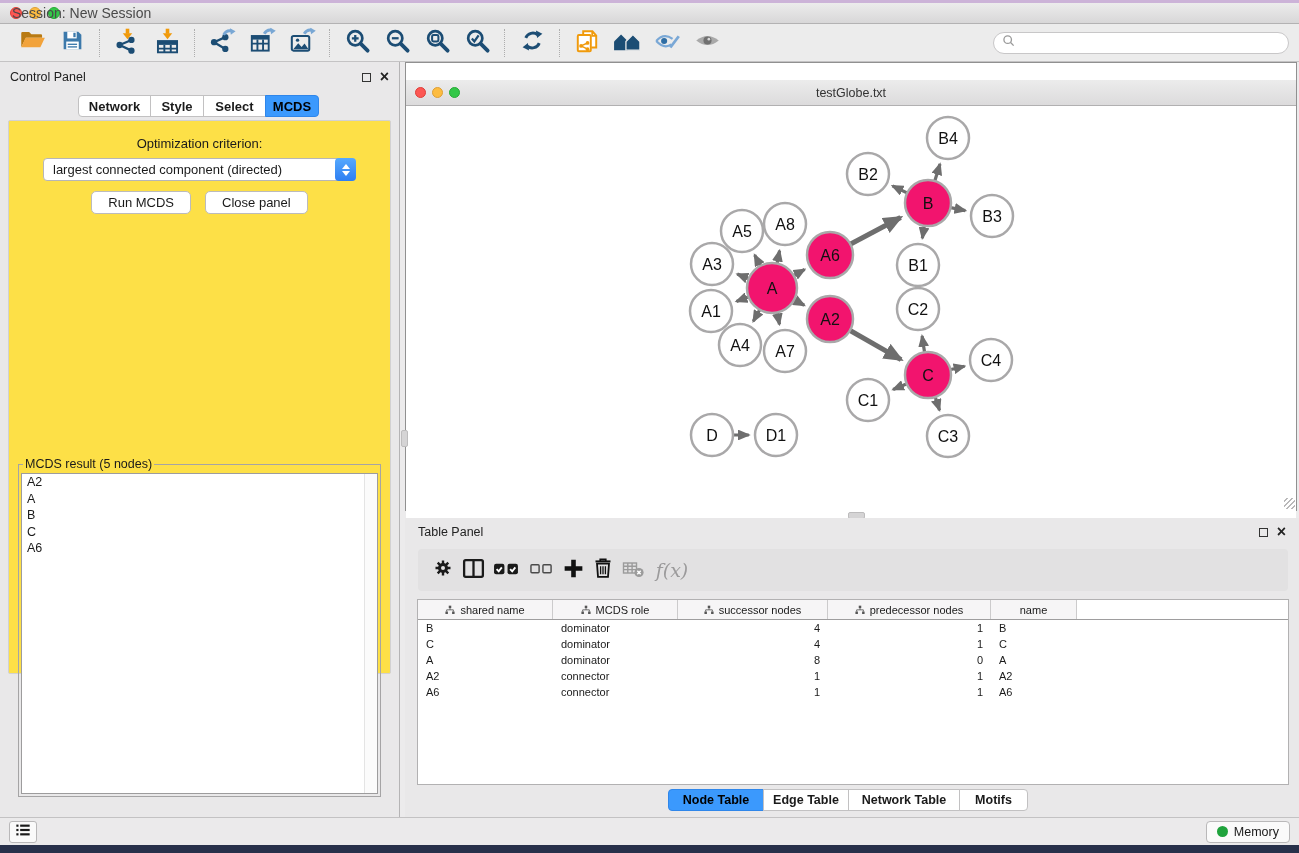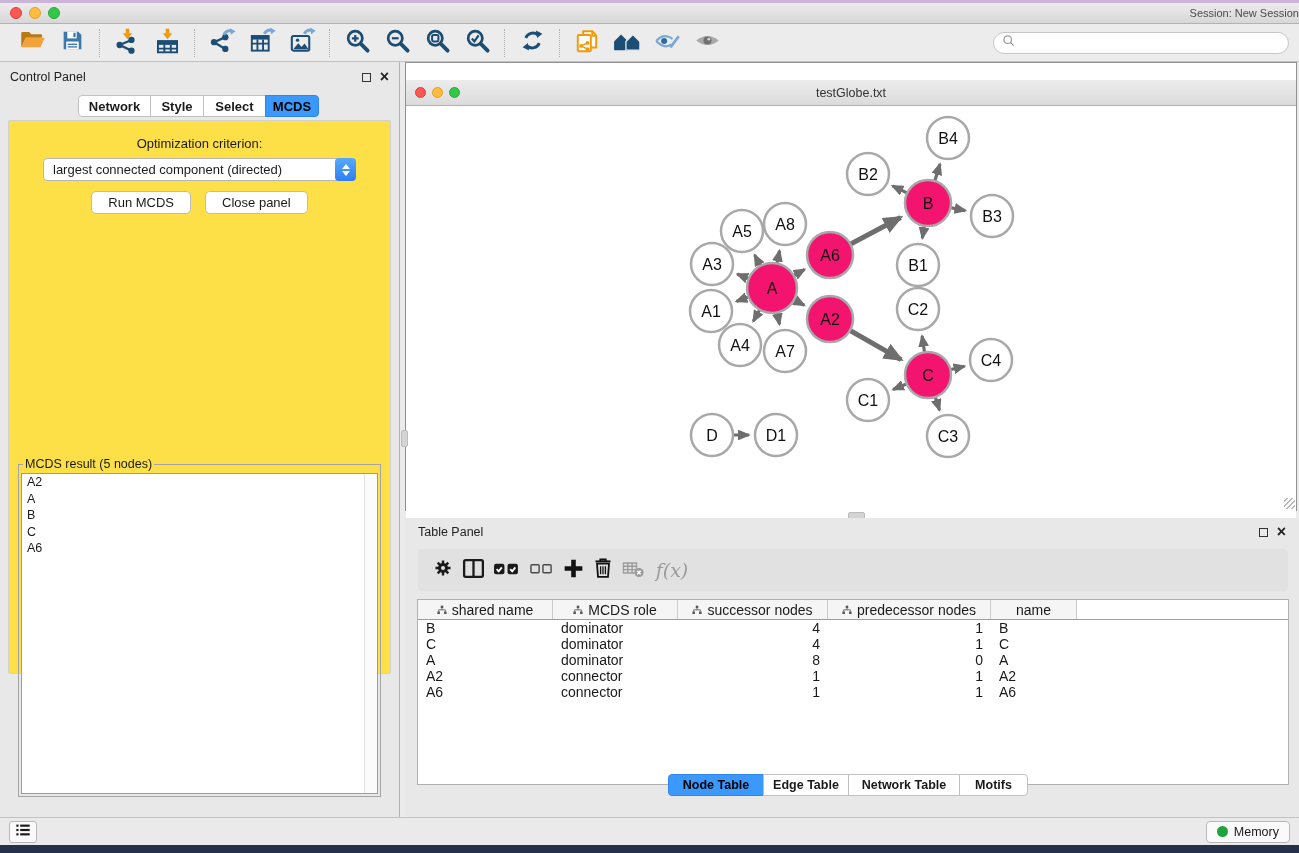--- a/index.html
+++ b/index.html
@@ -17,21 +17,21 @@
   .titlebar {
     position:absolute; left:0; top:3px; width:100%; height:21px;
     background:linear-gradient(#ececec,#d8d7d8); border-bottom:1px solid #b3b2b3;
     display:flex; align-items:center;
   }
   .lights { display:flex; gap:7px; margin-left:10px; }
   .light  { width:12px; height:12px; border-radius:50%; }
   .light.red    { background:#fc5753; border:1px solid #df3e38; }
   .light.yellow { background:#fdbc40; border:1px solid #de9f34; }
   .light.green  { background:#33c748; border:1px solid #27aa35; }
-  .win-title { position:absolute; left:0; right:0; text-align:right; font-size:11px; color:#4a4a4a; }
+  .win-title { position:absolute; left:12px; right:0; text-align:left; font-size:14px; color:#4a4a4a; }
 
   .toolbar {
     position:absolute; left:0; top:24px; width:100%; height:38px;
     background:#ececec; border-bottom:1px solid #c4c3c4;
     display:flex; align-items:center; padding-left:12px;
   }
   .tb-btn { width:40px; height:32px; display:flex; align-items:center; justify-content:center; flex:0 0 auto; }
   .tb-sep { width:0; height:28px; border-left:1px dotted #adadad; margin:0 7px; flex:0 0 auto; }
   .searchbox {
     margin-left:auto; margin-right:10px; width:296px; height:22px;
@@ -128,31 +128,31 @@
   .tp-head { position:relative; height:28px; display:flex; align-items:center; padding:0 13px; }
   .tp-toolbar {
     position:absolute; left:13px; right:11px; top:31px; height:42px;
     background:#e2e1e2; border-radius:4px; display:flex; align-items:center; padding-left:12px; gap:4px;
   }
   .tp-tool { width:26px; height:26px; display:flex; align-items:center; justify-content:center; }
   .fx { font-family:"DejaVu Serif","Liberation Serif",serif; font-style:italic; font-size:19px; color:#9b9a9b; }
 
   .node-table {
     position:absolute; left:12px; right:10px; top:81px; height:186px;
-    background:#fff; border:1px solid #b2b1b2; overflow:hidden; font-size:14px;
+    background:#fff; border:1px solid #b2b1b2; overflow:hidden; font-size:11px;
   }
   .nt-header { display:flex; height:20px; border-bottom:1px solid #9e9d9e; }
   .nt-hcell {
     background:#f6f5f6; border-right:1px solid #cccbcc; height:100%;
     display:flex; align-items:center; justify-content:center; gap:5px; color:#1a1a1a;
   }
   .nt-row { display:flex; height:16px; align-items:center; }
   .nt-cell { padding:0 8px; white-space:nowrap; overflow:hidden; }
 
-  .tp-tabs { left:263px; top:256px; }
+  .tp-tabs { left:263px; top:271px; }
   .tp-tabs .seg-tab { font-size:12.5px; }
   .tp-tabs .seg-tab:nth-child(1){ width:96px; }
   .tp-tabs .seg-tab:nth-child(2){ width:86px; }
   .tp-tabs .seg-tab:nth-child(3){ width:112px; }
   .tp-tabs .seg-tab:nth-child(4){ width:69px; }
 
   
   .statusbar {
     position:absolute; left:0; top:817px; width:100%; height:28px;
     background:#ebeaeb; border-top:1px solid #c3c2c3; display:flex; align-items:center; padding:0 9px;

